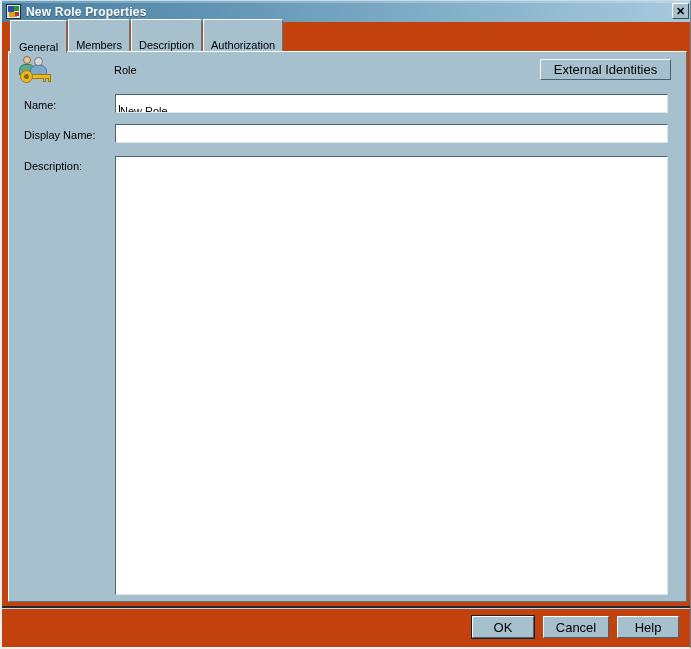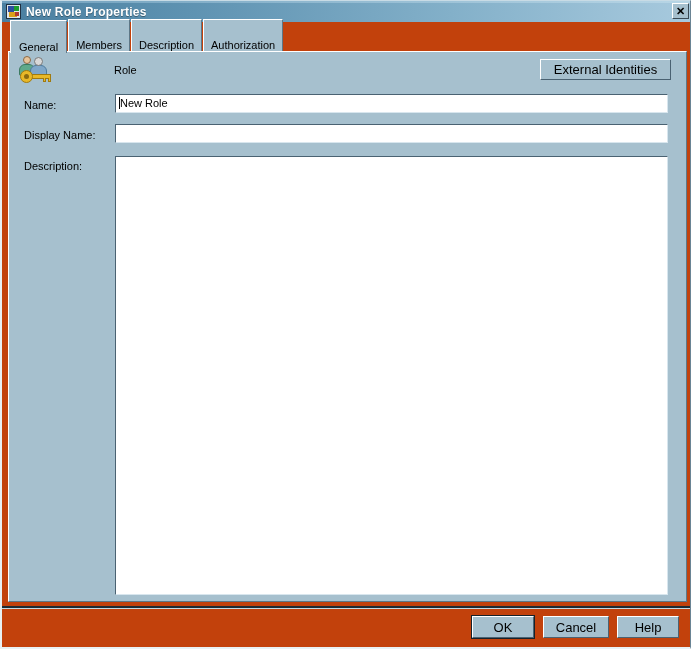--- a/index.html
+++ b/index.html
@@ -295,21 +295,21 @@
     position: absolute;
     box-sizing: border-box;
     background: #ffffff;
     border-top: 1px solid #4a6272;
     border-left: 1px solid #4a6272;
     border-right: 1px solid #d8e6ee;
     border-bottom: 1px solid #d8e6ee;
     font-family: "Liberation Sans", sans-serif;
     font-size: 11px;
     color: #000000;
-    padding: 2px 0 0 3px;
+    padding: 10px 0 0 3px;
     outline: none;
     overflow: hidden;
     white-space: nowrap;
   }
   .tb-name {
     left: 113px;
     top: 93px;
     width: 553px;
     height: 19px;
   }

